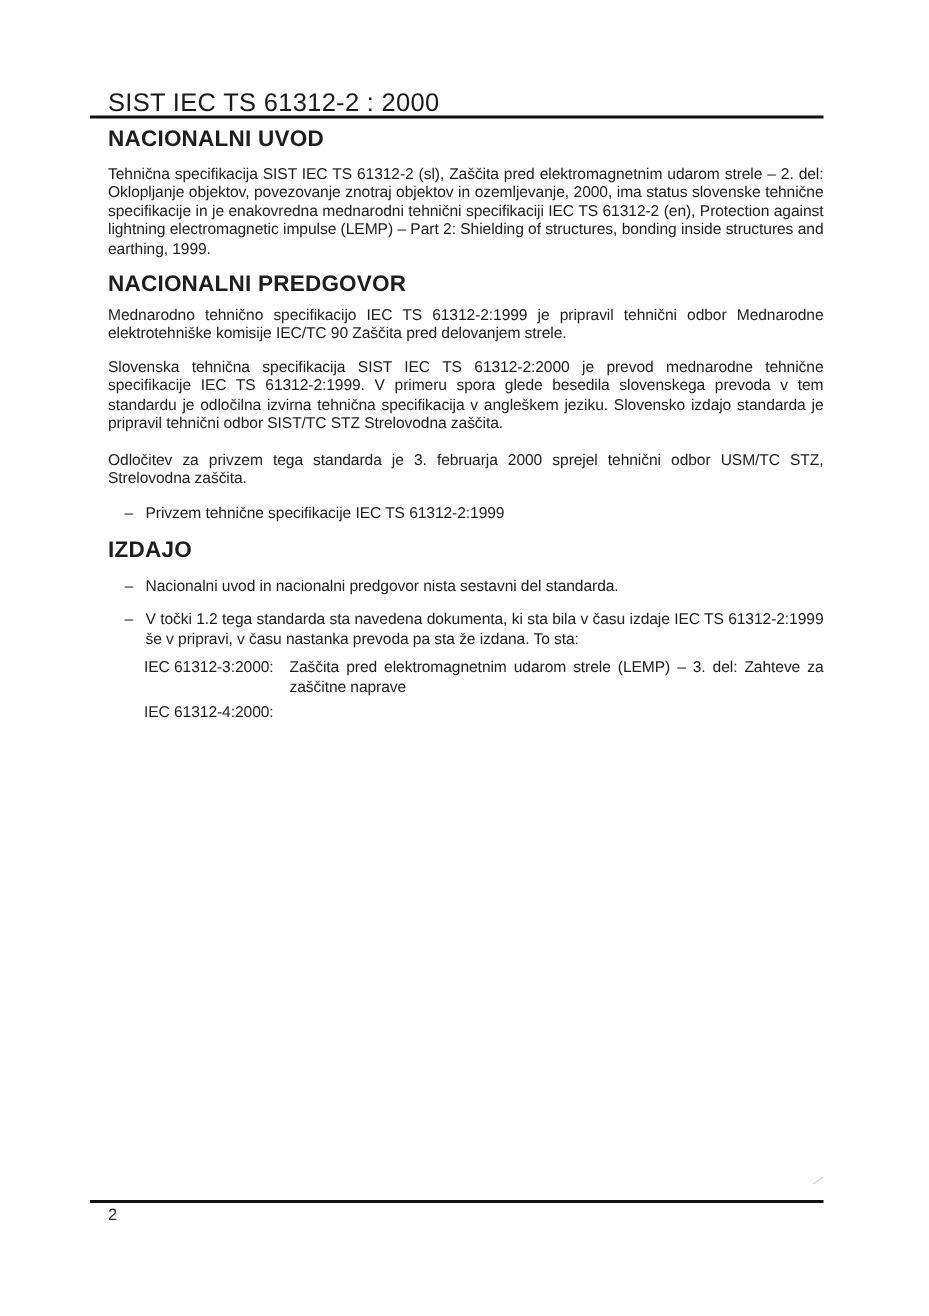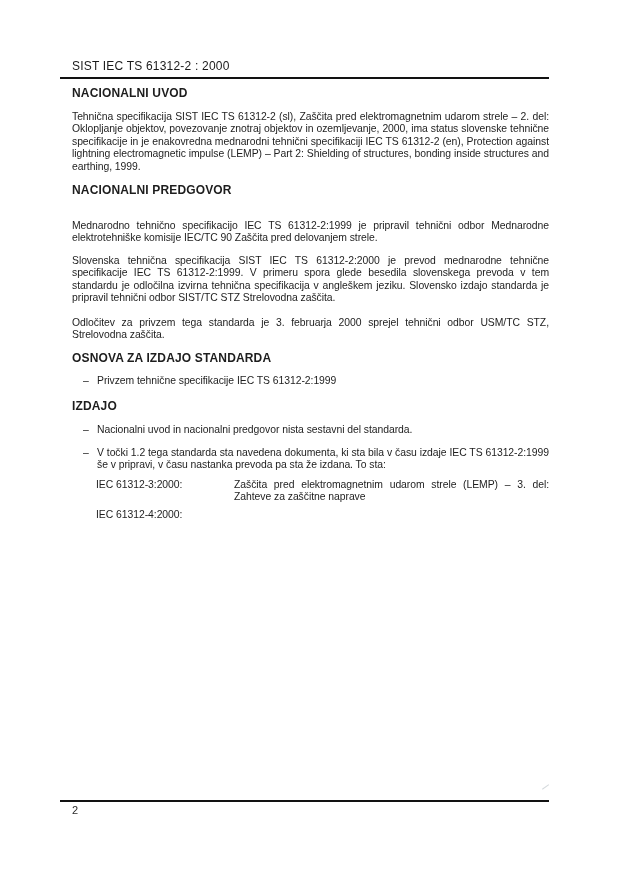--- a/index.html
+++ b/index.html
@@ -13,21 +13,21 @@
     height: 877px;
     background: #ffffff;
     font-family: "Liberation Sans", "DejaVu Sans", sans-serif;
     color: #1d1d1d;
     overflow: hidden;
   }
   .doc-ref {
     position: absolute;
     left: 72px;
     top: 59px;
-    font-size: 12px;
+    font-size: 17px;
     letter-spacing: 0.2px;
     color: #1a1a1a;
     white-space: nowrap;
   }
   .rule {
     position: absolute;
     left: 60px;
     width: 489px;
     height: 1.6px;
     background: #121212;
@@ -38,21 +38,21 @@
     position: absolute;
     left: 60px;
     top: 87px;
     width: 489px;
     font-size: 10.4px;
     line-height: 12.5px;
     letter-spacing: -0.05px;
   }
   .h {
     margin: 0 0 11px 12px;
-    font-size: 12px;
+    font-size: 15px;
     font-weight: bold;
     letter-spacing: 0.15px;
     white-space: nowrap;
   }
   .para {
     margin: 0 0 11px 12px;
     width: 477px;
     text-align: justify;
   }
   .bullet {
@@ -74,23 +74,23 @@
     width: 453px;
   }
   .rlabel {
     flex: 0 0 97px;
     white-space: nowrap;
   }
   .rtext {
     flex: 1;
     text-align: justify;
   }
-  .mb5  { margin-bottom: 5px; gap: 41px; }
+  .mb5  { margin-bottom: 5px; }
   .mb7  { margin-bottom: 7px; }
-  .mb9  { margin-bottom: 23px; }
+  .mb9  { margin-bottom: 8px; }
   .mb10 { margin-bottom: 10px; }
   .mb11 { margin-bottom: 11px; }
   .mb12 { margin-bottom: 12px; }
   .mb0  { margin-bottom: 12px; }
   .page-num {
     position: absolute;
     left: 72px;
     top: 804px;
     font-size: 11px;
     color: #2b2b2b;
@@ -121,21 +121,20 @@
     <p class="para mb11">Tehnična specifikacija SIST IEC TS 61312-2 (sl), Zaščita pred elektromagnetnim udarom strele – 2. del: Oklopljanje objektov, povezovanje znotraj objektov in ozemljevanje, 2000, ima status slovenske tehnične specifikacije in je enakovredna mednarodni tehnični specifikaciji IEC TS 61312-2 (en), Protection against lightning electromagnetic impulse (LEMP) – Part 2: Shielding of structures, bonding inside structures and earthing, 1999.</p>
 
     <div class="h mb9">NACIONALNI PREDGOVOR</div>
 
     <p class="para mb10">Mednarodno tehnično specifikacijo IEC TS 61312-2:1999 je pripravil tehnični odbor Mednarodne elektrotehniške komisije IEC/TC 90 Zaščita pred delovanjem strele.</p>
 
     <p class="para mb12">Slovenska tehnična specifikacija SIST IEC TS 61312-2:2000 je prevod mednarodne tehnične specifikacije IEC TS 61312-2:1999. V primeru spora glede besedila slovenskega prevoda v tem standardu je odločilna izvirna tehnična specifikacija v angleškem jeziku. Slovensko izdajo standarda je pripravil tehnični odbor SIST/TC STZ Strelovodna zaščita.</p>
 
     <p class="para mb10">Odločitev za privzem tega standarda je 3. februarja 2000 sprejel tehnični odbor USM/TC STZ, Strelovodna zaščita.</p>
 
-    <div class="h mb11">OSNOVA ZA IZDAJO STANDARDA</div>
 
     <div class="bullet mb12">
       <span class="dash">–</span>
       <span class="btext">Privzem tehnične specifikacije IEC TS 61312-2:1999</span>
     </div>
 
     <div class="h mb12">IZDAJO</div>
 
     <div class="bullet mb10">
       <span class="dash">–</span>

